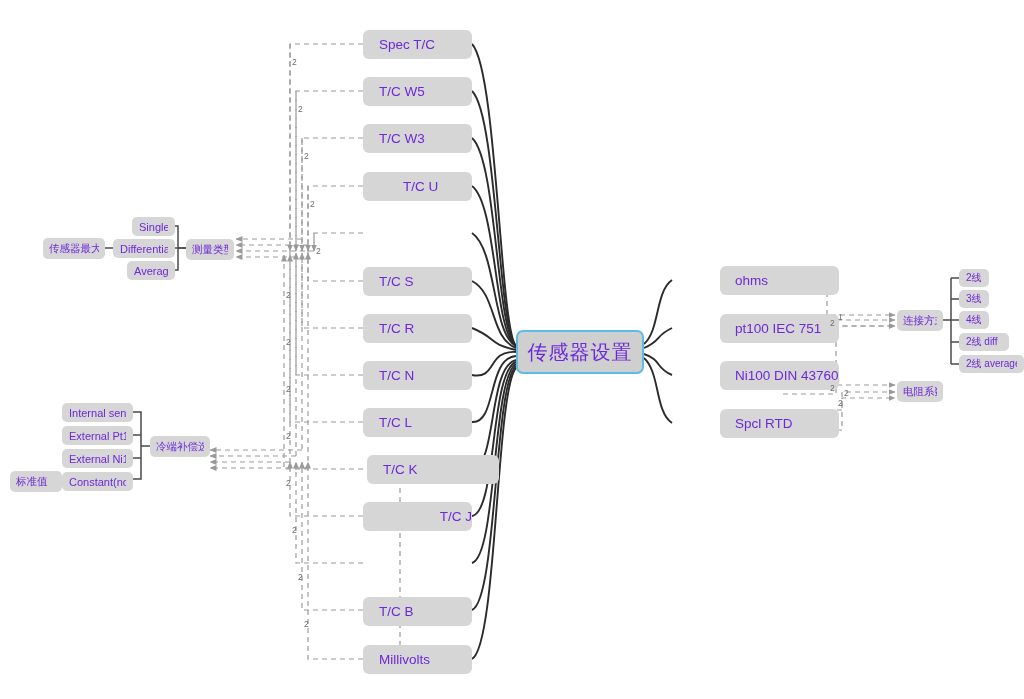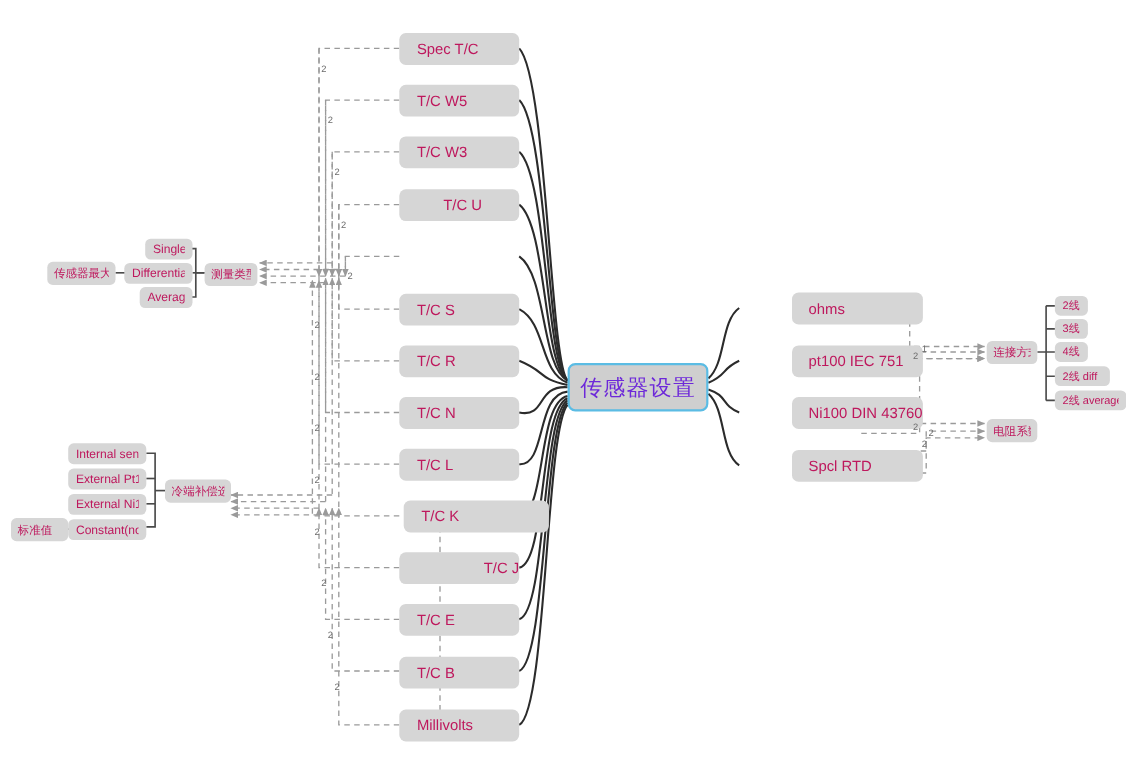--- a/index.html
+++ b/index.html
@@ -26,21 +26,21 @@
     left: 0;
     top: 0;
     width: 1024px;
     height: 699px;
   }
   .node {
     position: absolute;
     box-sizing: border-box;
     background: #d6d6d6;
     border-radius: 6px;
-    color: #be185d;
+    color: #6d28d9;
     display: flex;
     align-items: center;
     white-space: nowrap;
   }
   .node.center {
     background: #cfcfcf;
     border: 2px solid #5bbce4;
     border-radius: 7px;
     justify-content: center;
     color: #6d28d9;
@@ -273,23 +273,20 @@
   </div>
   <div class="node n-main" style="left:363px; top:408px; width:109px;">
     <span class="node-label">T/C L</span>
   </div>
   <div class="node n-main" style="left:367px; top:455px; width:132px;">
     <span class="node-label">T/C K</span>
   </div>
   <div class="node n-main" style="left:363px; top:502px; width:109px;text-align:right;">
     <span class="node-label">T/C J</span>
   </div>
-  <div class="node n-main" style="left:363px; top:549px; width:109px;">
-    <span class="node-label">T/C E</span>
-  </div>
   <div class="node n-main" style="left:363px; top:597px; width:109px;">
     <span class="node-label">T/C B</span>
   </div>
   <div class="node n-main" style="left:363px; top:645px; width:109px;">
     <span class="node-label">Millivolts</span>
   </div>
 
   <div class="node n-center center" style="left:516px; top:330px;">
     <span class="node-label" style="text-align:center;">传感器设置</span>
   </div>

